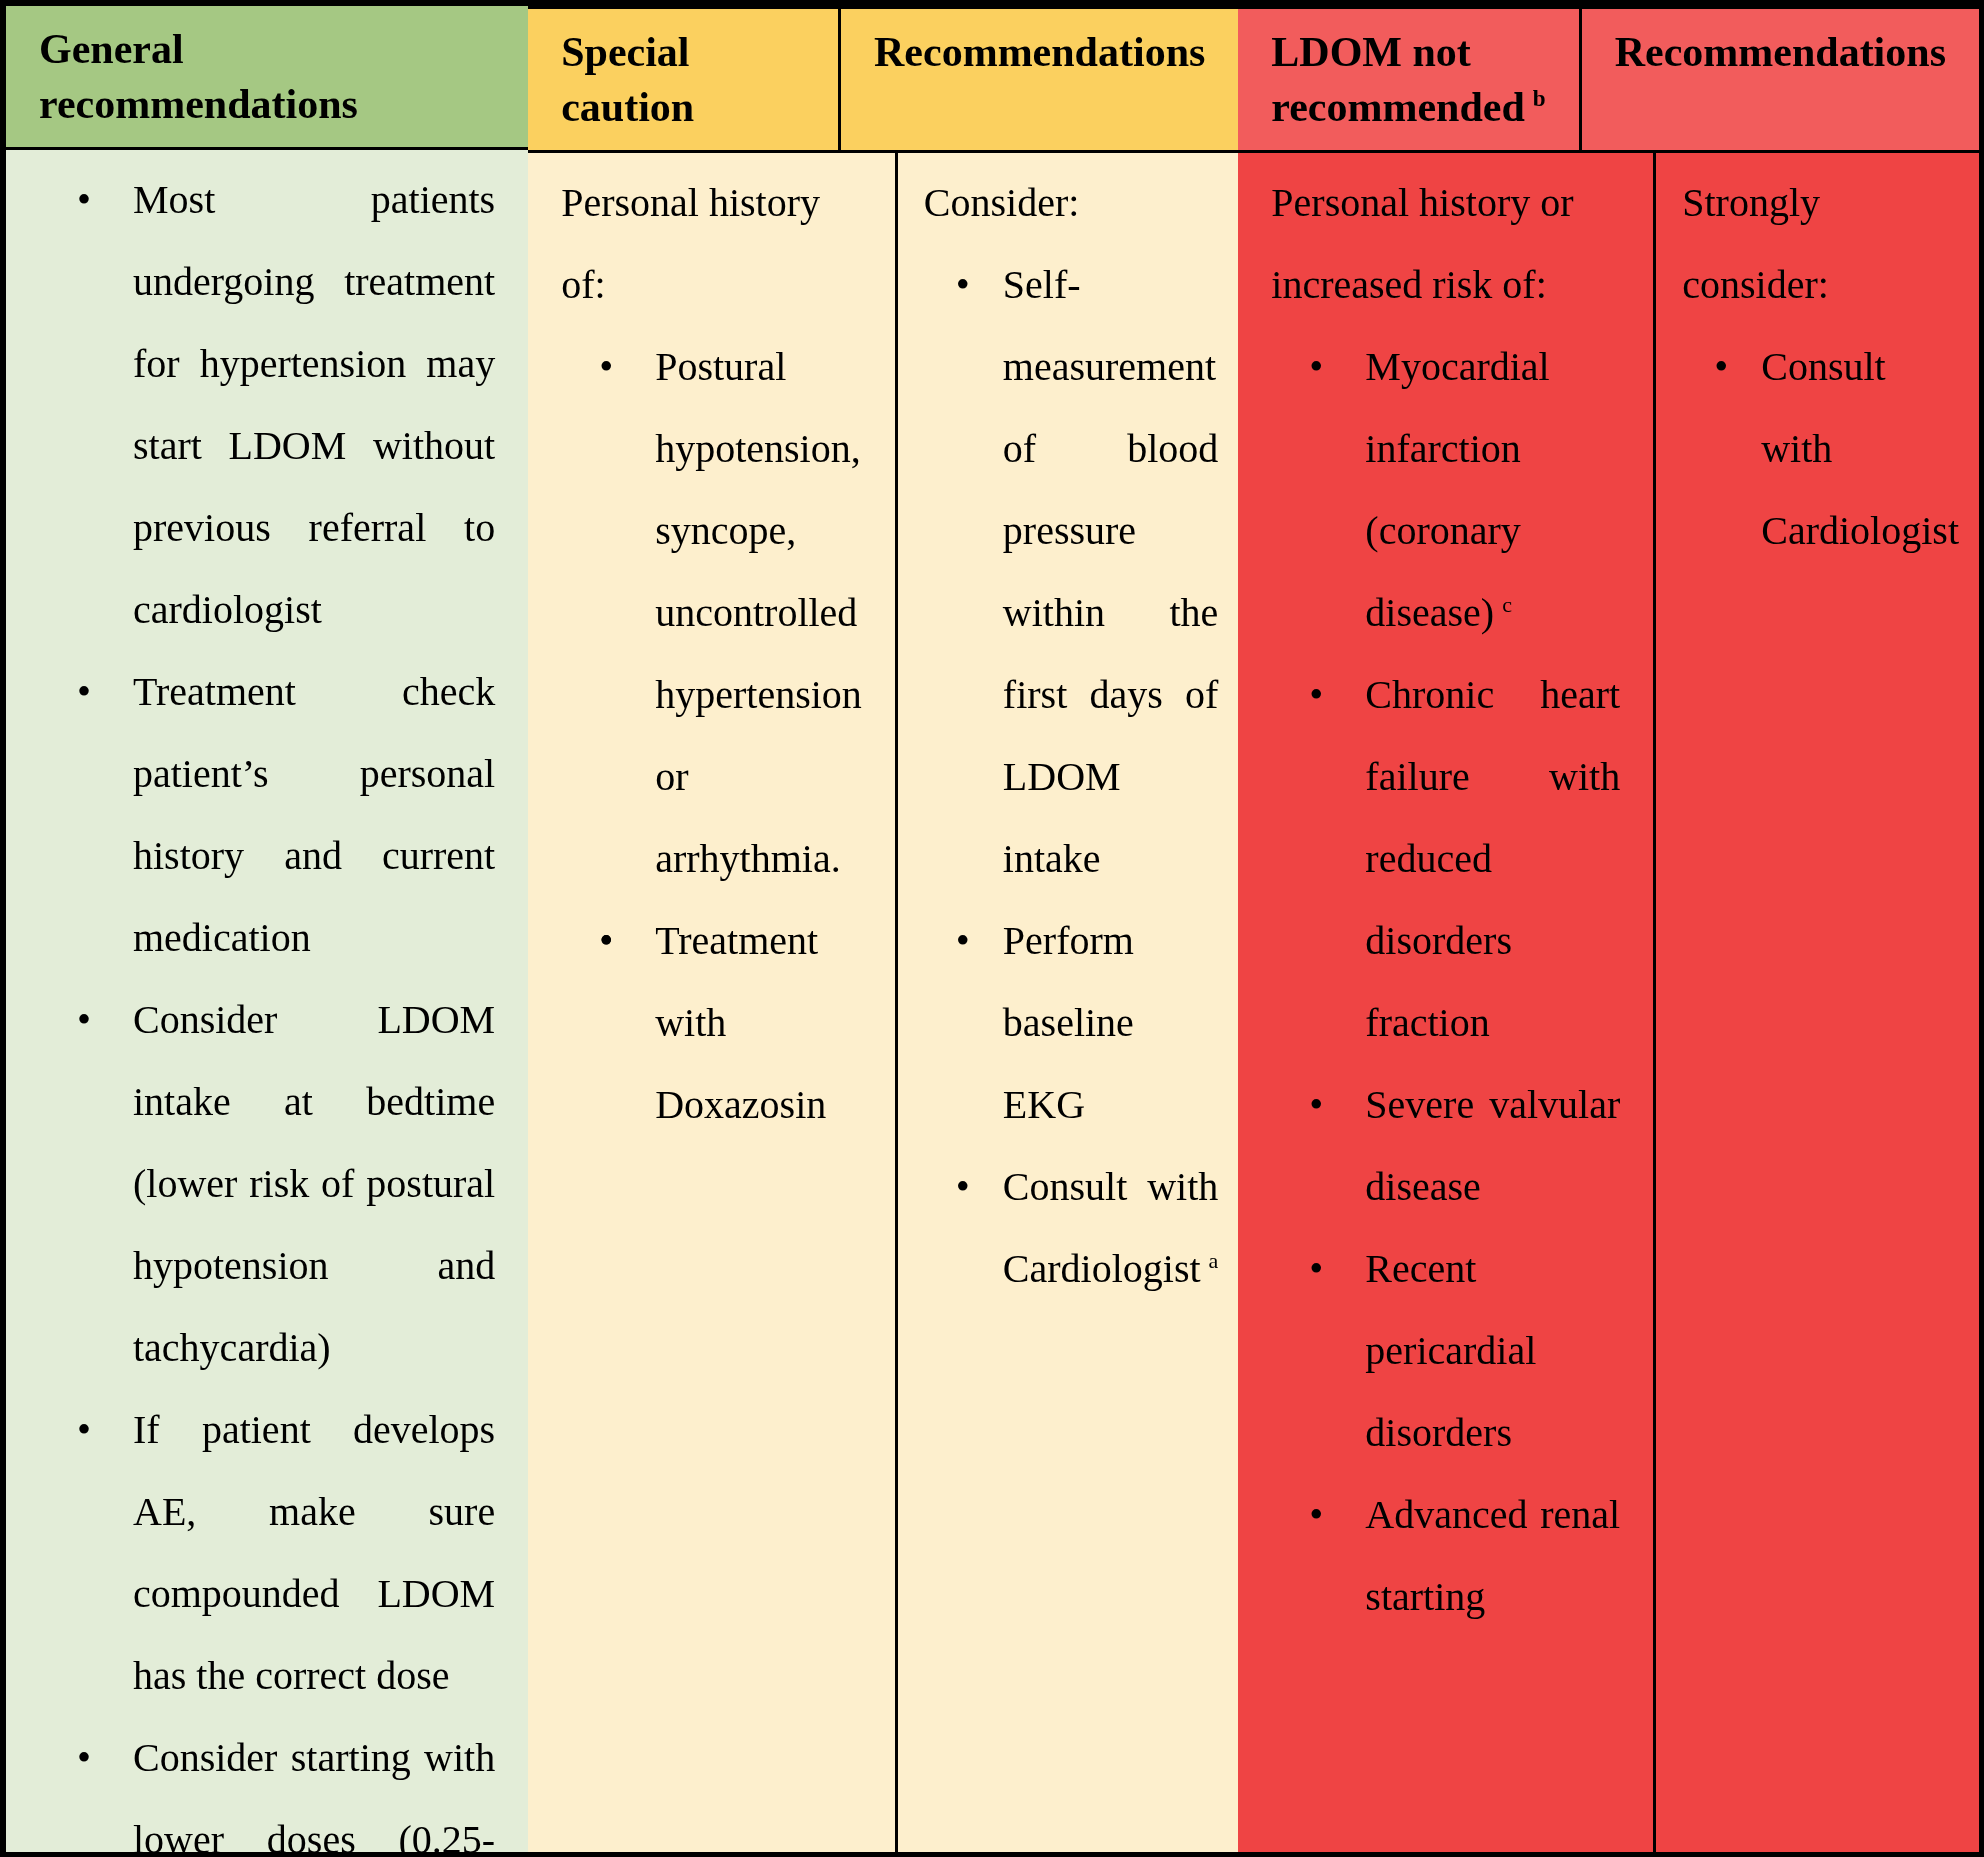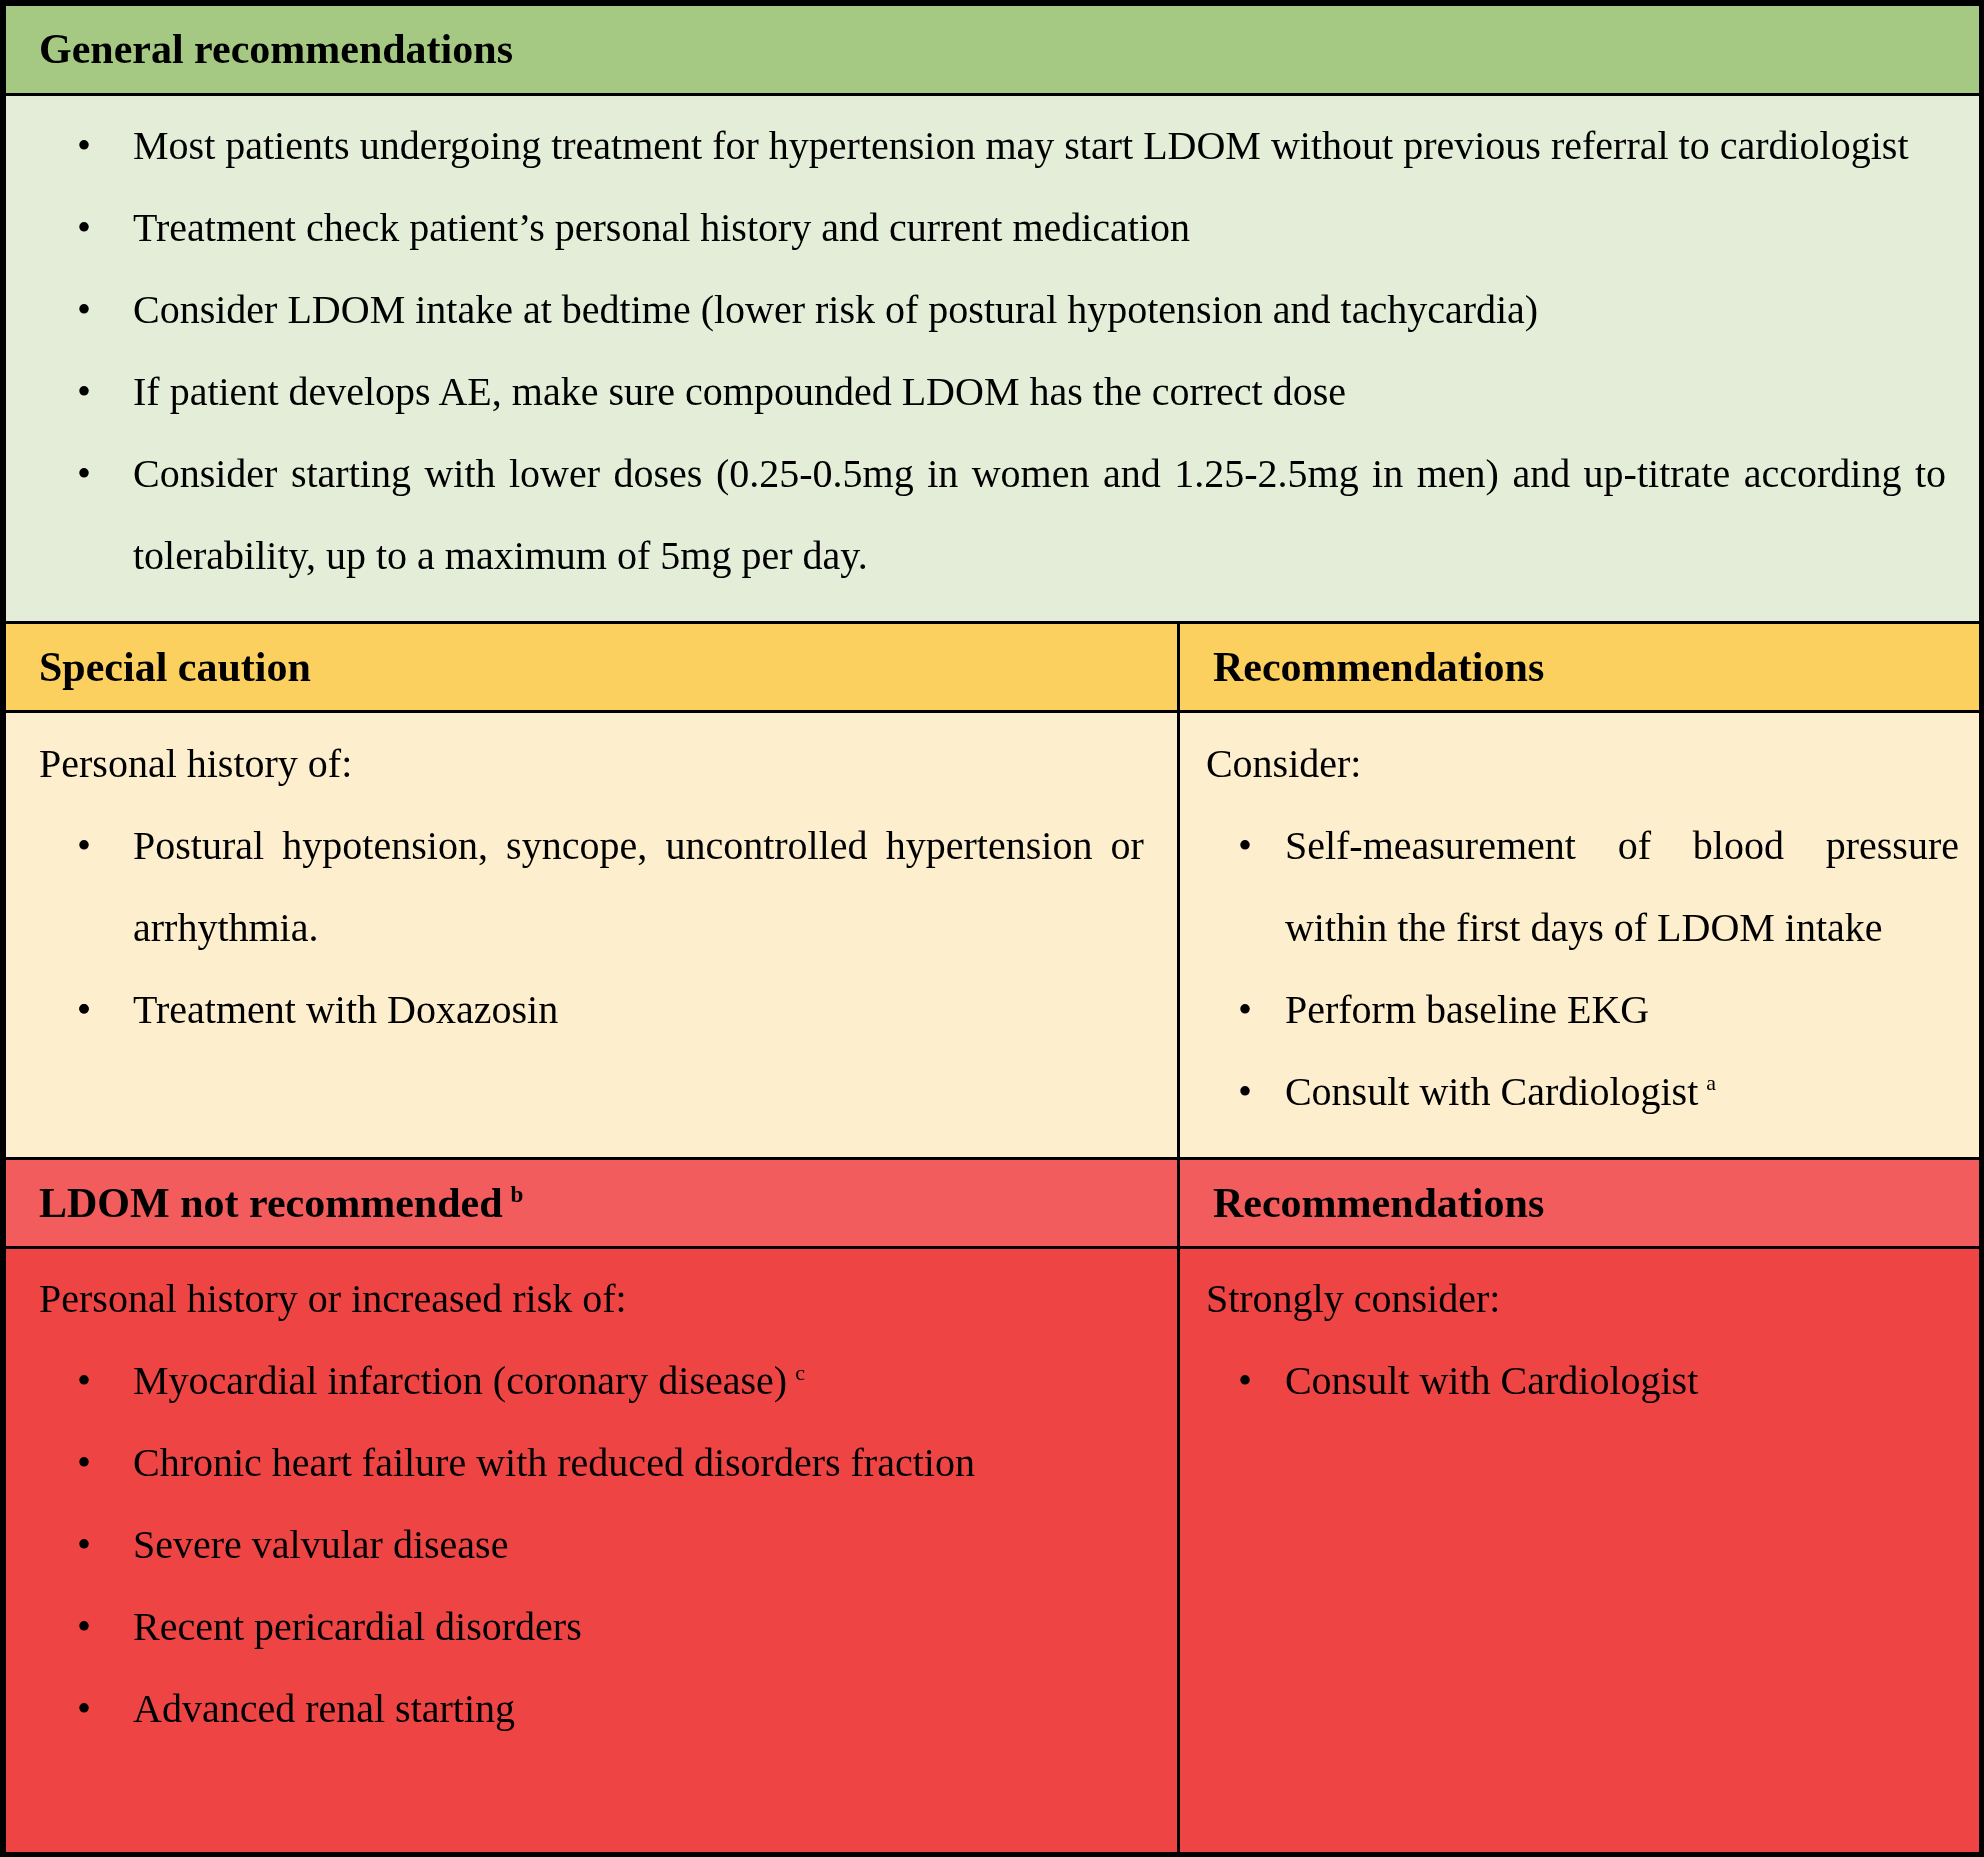--- a/index.html
+++ b/index.html
@@ -6,21 +6,21 @@
     margin: 0;
     padding: 0;
     background: #ffffff;
   }
   .page {
     width: 1985px;
     height: 1858px;
     box-sizing: border-box;
     border: 6px solid #000000;
     display: flex;
-    flex-direction: column;
+    flex-direction: row;
     overflow: hidden;
     font-family: "Liberation Serif", "DejaVu Serif", serif;
     color: #000000;
     font-size: 40px;
   }
   .section {
     display: flex;
     flex-direction: column;
   }
   .section + .section {

